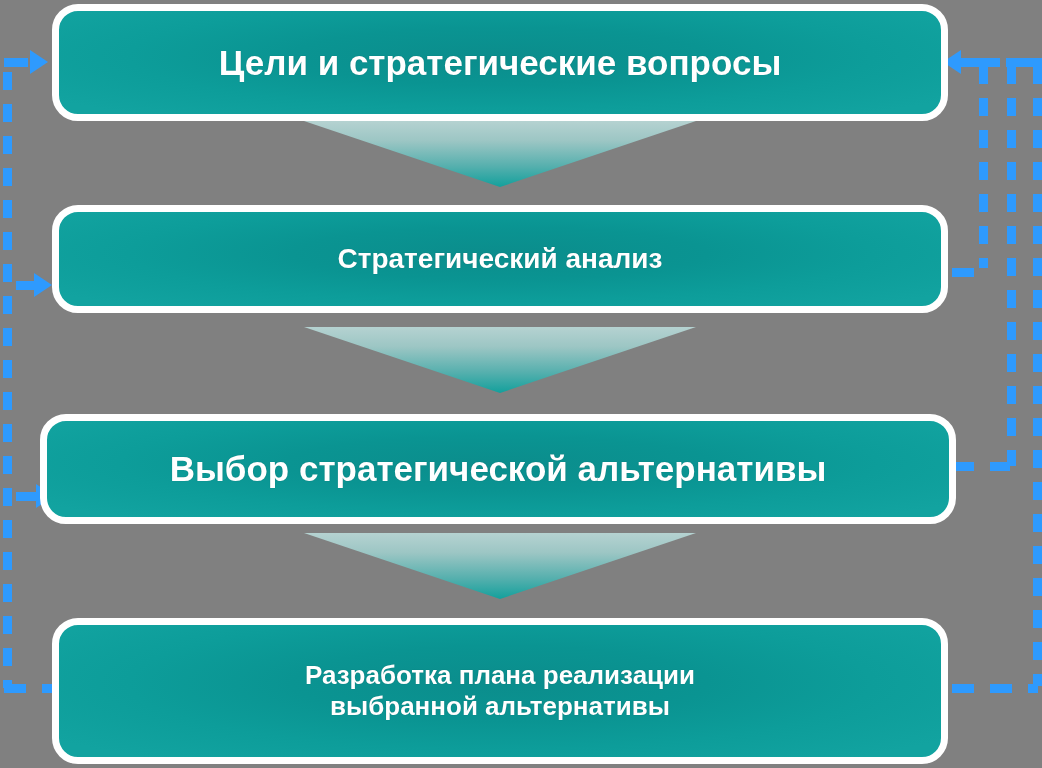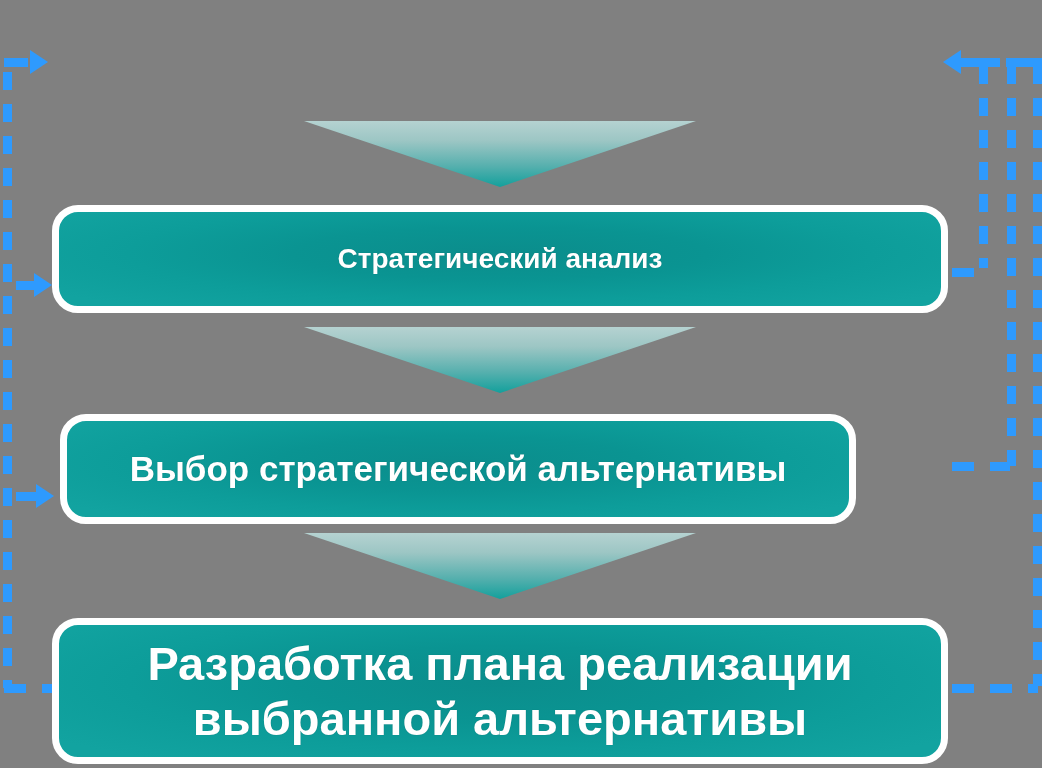--- a/index.html
+++ b/index.html
@@ -42,22 +42,22 @@
     -webkit-font-smoothing: antialiased;
   }
   .box .label {
     display: block;
     padding: 0 18px;
     white-space: pre-line;
   }
 
   #box-1 { left: 52px;  top: 4px;   width: 896px; height: 117px; font-size: 35px; }
   #box-2 { left: 52px;  top: 205px; width: 896px; height: 108px; font-size: 28px; }
-  #box-3 { left: 60px;  top: 414px; width: 796px; height: 110px; font-size: 35px; align-items: center; }
-  #box-4 { left: 52px;  top: 618px; width: 896px; height: 146px; font-size: 47px; }
+  #box-3 { left: 40px;  top: 414px; width: 916px; height: 110px; font-size: 35px; align-items: center; }
+  #box-4 { left: 52px;  top: 618px; width: 896px; height: 146px; font-size: 26px; }
 
   
   .connector {
     position: absolute;
     width: 0;
     height: 0;
   }
   .connector .tri {
     position: absolute;
     left: 0;
@@ -169,20 +169,23 @@
   <div class="connector" id="conn-1">
     <div class="tri"></div>
   </div>
   <div class="connector" id="conn-2">
     <div class="tri"></div>
   </div>
   <div class="connector" id="conn-3">
     <div class="tri"></div>
   </div>
 
+  <div class="box" id="box-1">
+    <span class="label">Цели и стратегические вопросы</span>
+  </div>
 
   <div class="box" id="box-2">
     <span class="label">Стратегический анализ</span>
   </div>
 
   <div class="box" id="box-3">
     <span class="label">Выбор стратегической альтернативы</span>
   </div>
 
   <div class="box" id="box-4">

